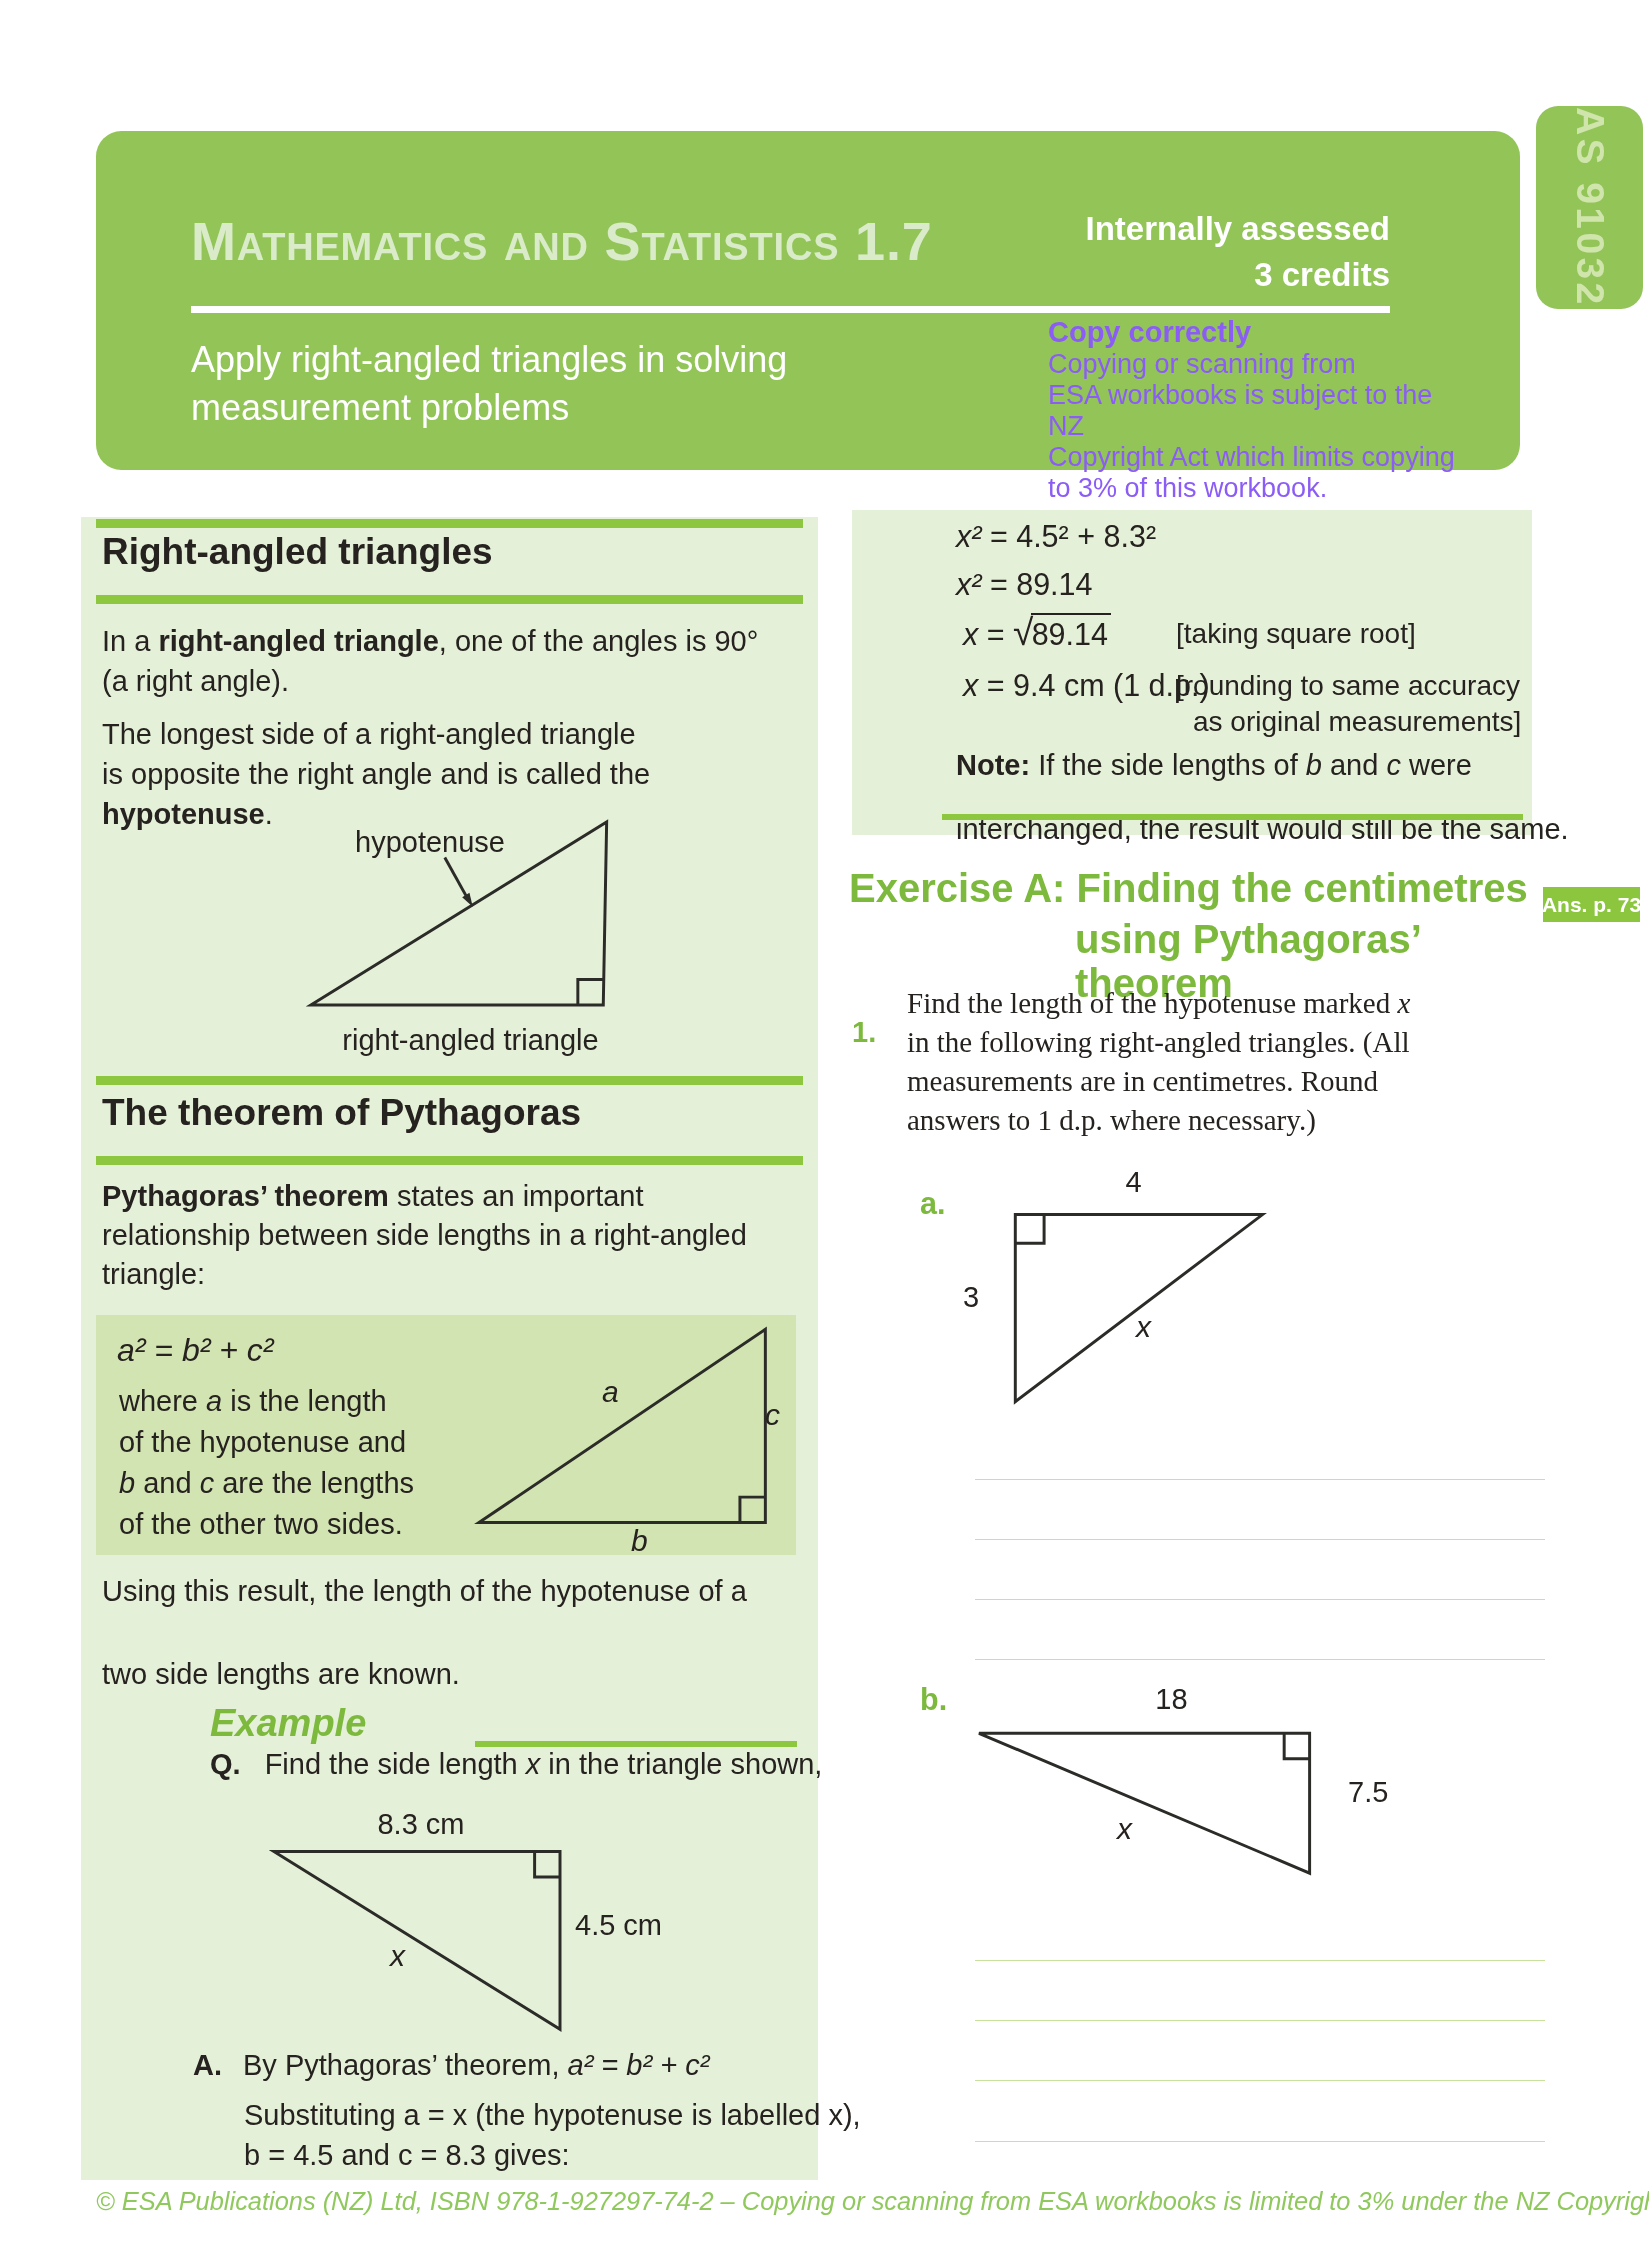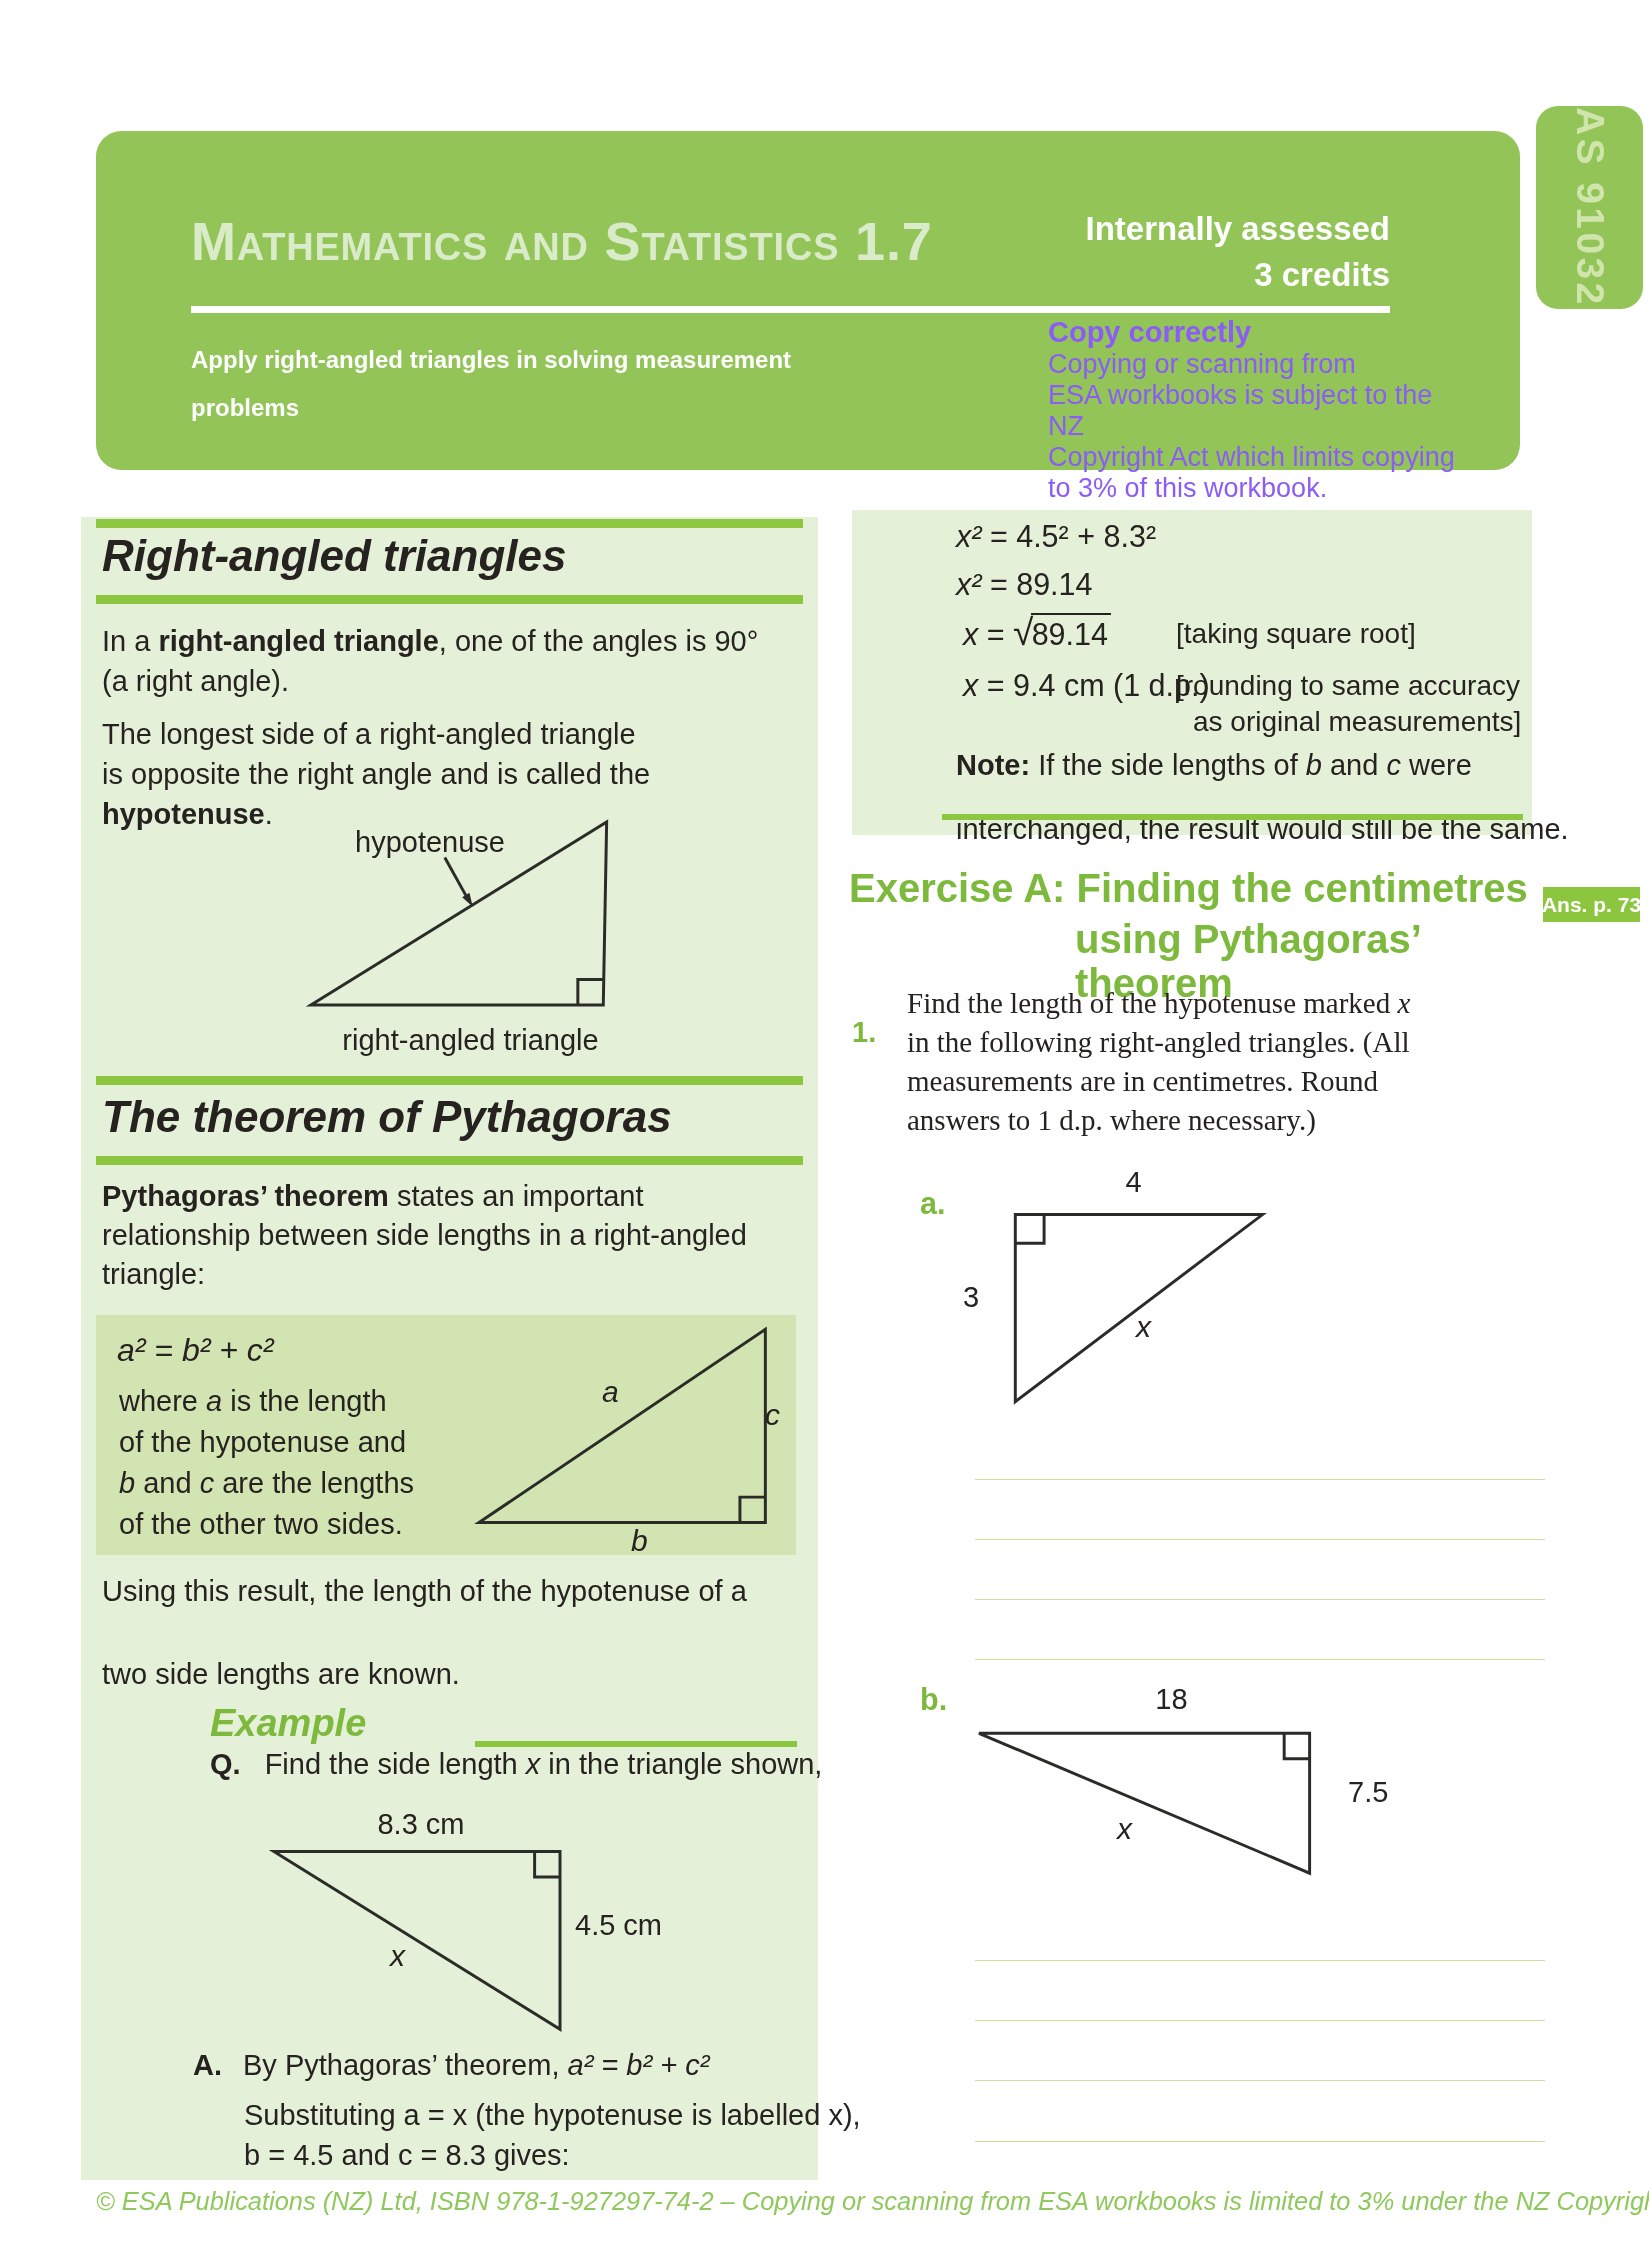--- a/index.html
+++ b/index.html
@@ -4,34 +4,34 @@
 <style>
   html,body{margin:0;padding:0;background:#ffffff;}
   .page{position:relative;width:1649px;height:2261px;background:#ffffff;overflow:hidden;
         font-family:"Liberation Sans",sans-serif;color:#26221f;}
   .abs{position:absolute;}
   
   .header-panel{left:96px;top:131px;width:1424px;height:339px;background:#92c458;border-radius:25.4px;}
   .chapter-title{left:191px;top:210px;font-size:54px;font-weight:bold;font-variant:small-caps;
                  color:#d9ebc8;letter-spacing:0.8px;white-space:nowrap;}
   .header-rule{left:191px;top:306px;width:1199px;height:6.8px;background:#ffffff;}
-  .chapter-subtitle{left:191px;top:336px;width:687px;font-size:24px;font-weight:bold;color:#ffffff;line-height:48px;}
+  .chapter-subtitle{left:191px;top:336px;width:687px;font-size:36px;font-weight:normal;color:#ffffff;line-height:48px;}
   .assess{left:966px;top:206px;width:424px;text-align:right;font-size:33px;font-weight:bold;color:#ffffff;line-height:46px;}
   .copy-block{left:1048px;top:315px;width:424px;color:#8b5cf6;}
   .copy-head{font-size:29px;font-weight:bold;line-height:34px;}
   .copy-line{font-size:27px;line-height:31px;}
   
   .as-tab{left:1536px;top:106px;width:107px;height:203px;background:#92c458;border-radius:22px;
           display:flex;align-items:center;justify-content:center;}
   .as-tab span{writing-mode:vertical-rl;font-size:39px;font-weight:bold;color:#cfe5ab;letter-spacing:3.4px;white-space:nowrap;}
   
   .left-panel{left:81px;top:517px;width:737px;height:1663px;background:#e5f0d8;}
   .worked-panel{left:852px;top:510px;width:680px;height:325px;background:#e5f0d8;}
   .gbar{height:8.5px;background:#8dc63f;}
-  .sec-head{font-size:44px;font-weight:bold;font-style:italic;color:#26221f;white-space:nowrap;}
+  .sec-head{font-size:37px;font-weight:bold;color:#26221f;white-space:nowrap;}
   .body-line{font-size:29px;line-height:40px;white-space:nowrap;}
   .b{font-weight:bold;}
   .i{font-style:italic;}
   .formula-box{left:96px;top:1315px;width:700px;height:240px;background:#d2e4b2;}
   .math{font-size:32px;font-style:italic;}
   .dg-label{font-size:29px;white-space:nowrap;}
   .var-label{font-size:30px;font-style:italic;white-space:nowrap;}
   svg.diagram{position:absolute;overflow:visible;}
   svg.diagram path{fill:none;stroke:#2b2b28;stroke-width:3.5px;}
   svg.diagram path.arrowhead{fill:#2b2b28;stroke:none;}

